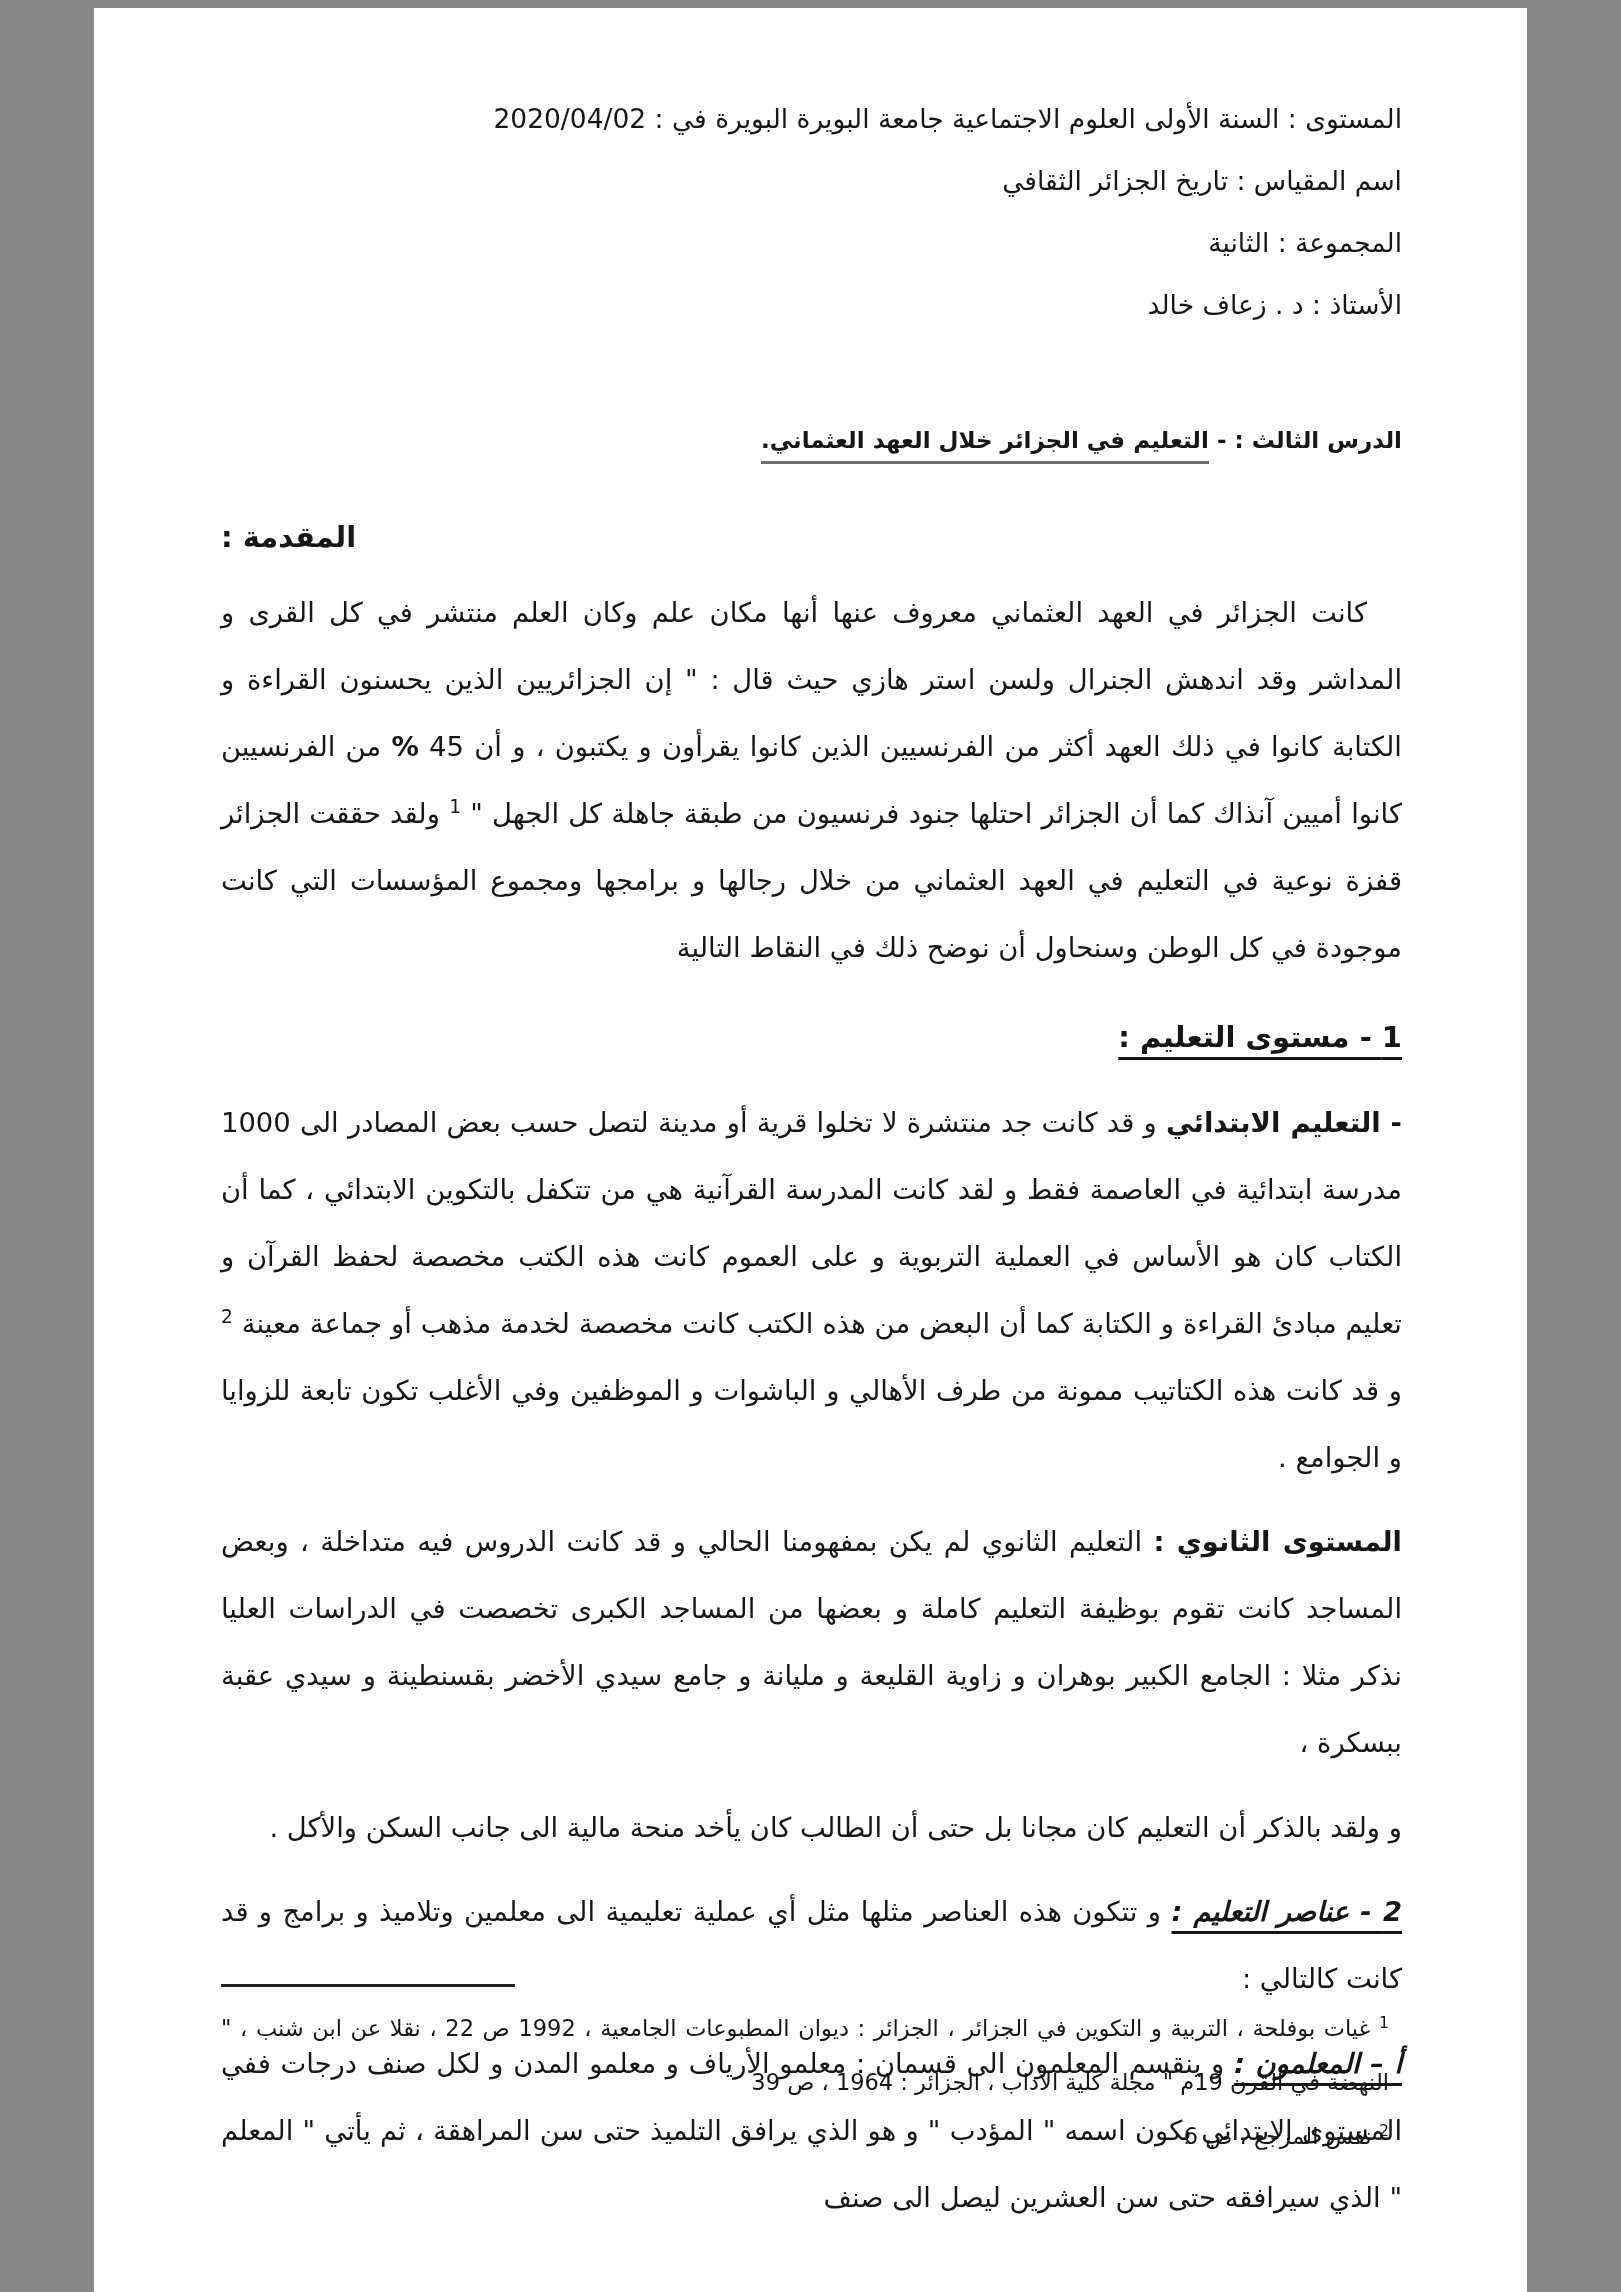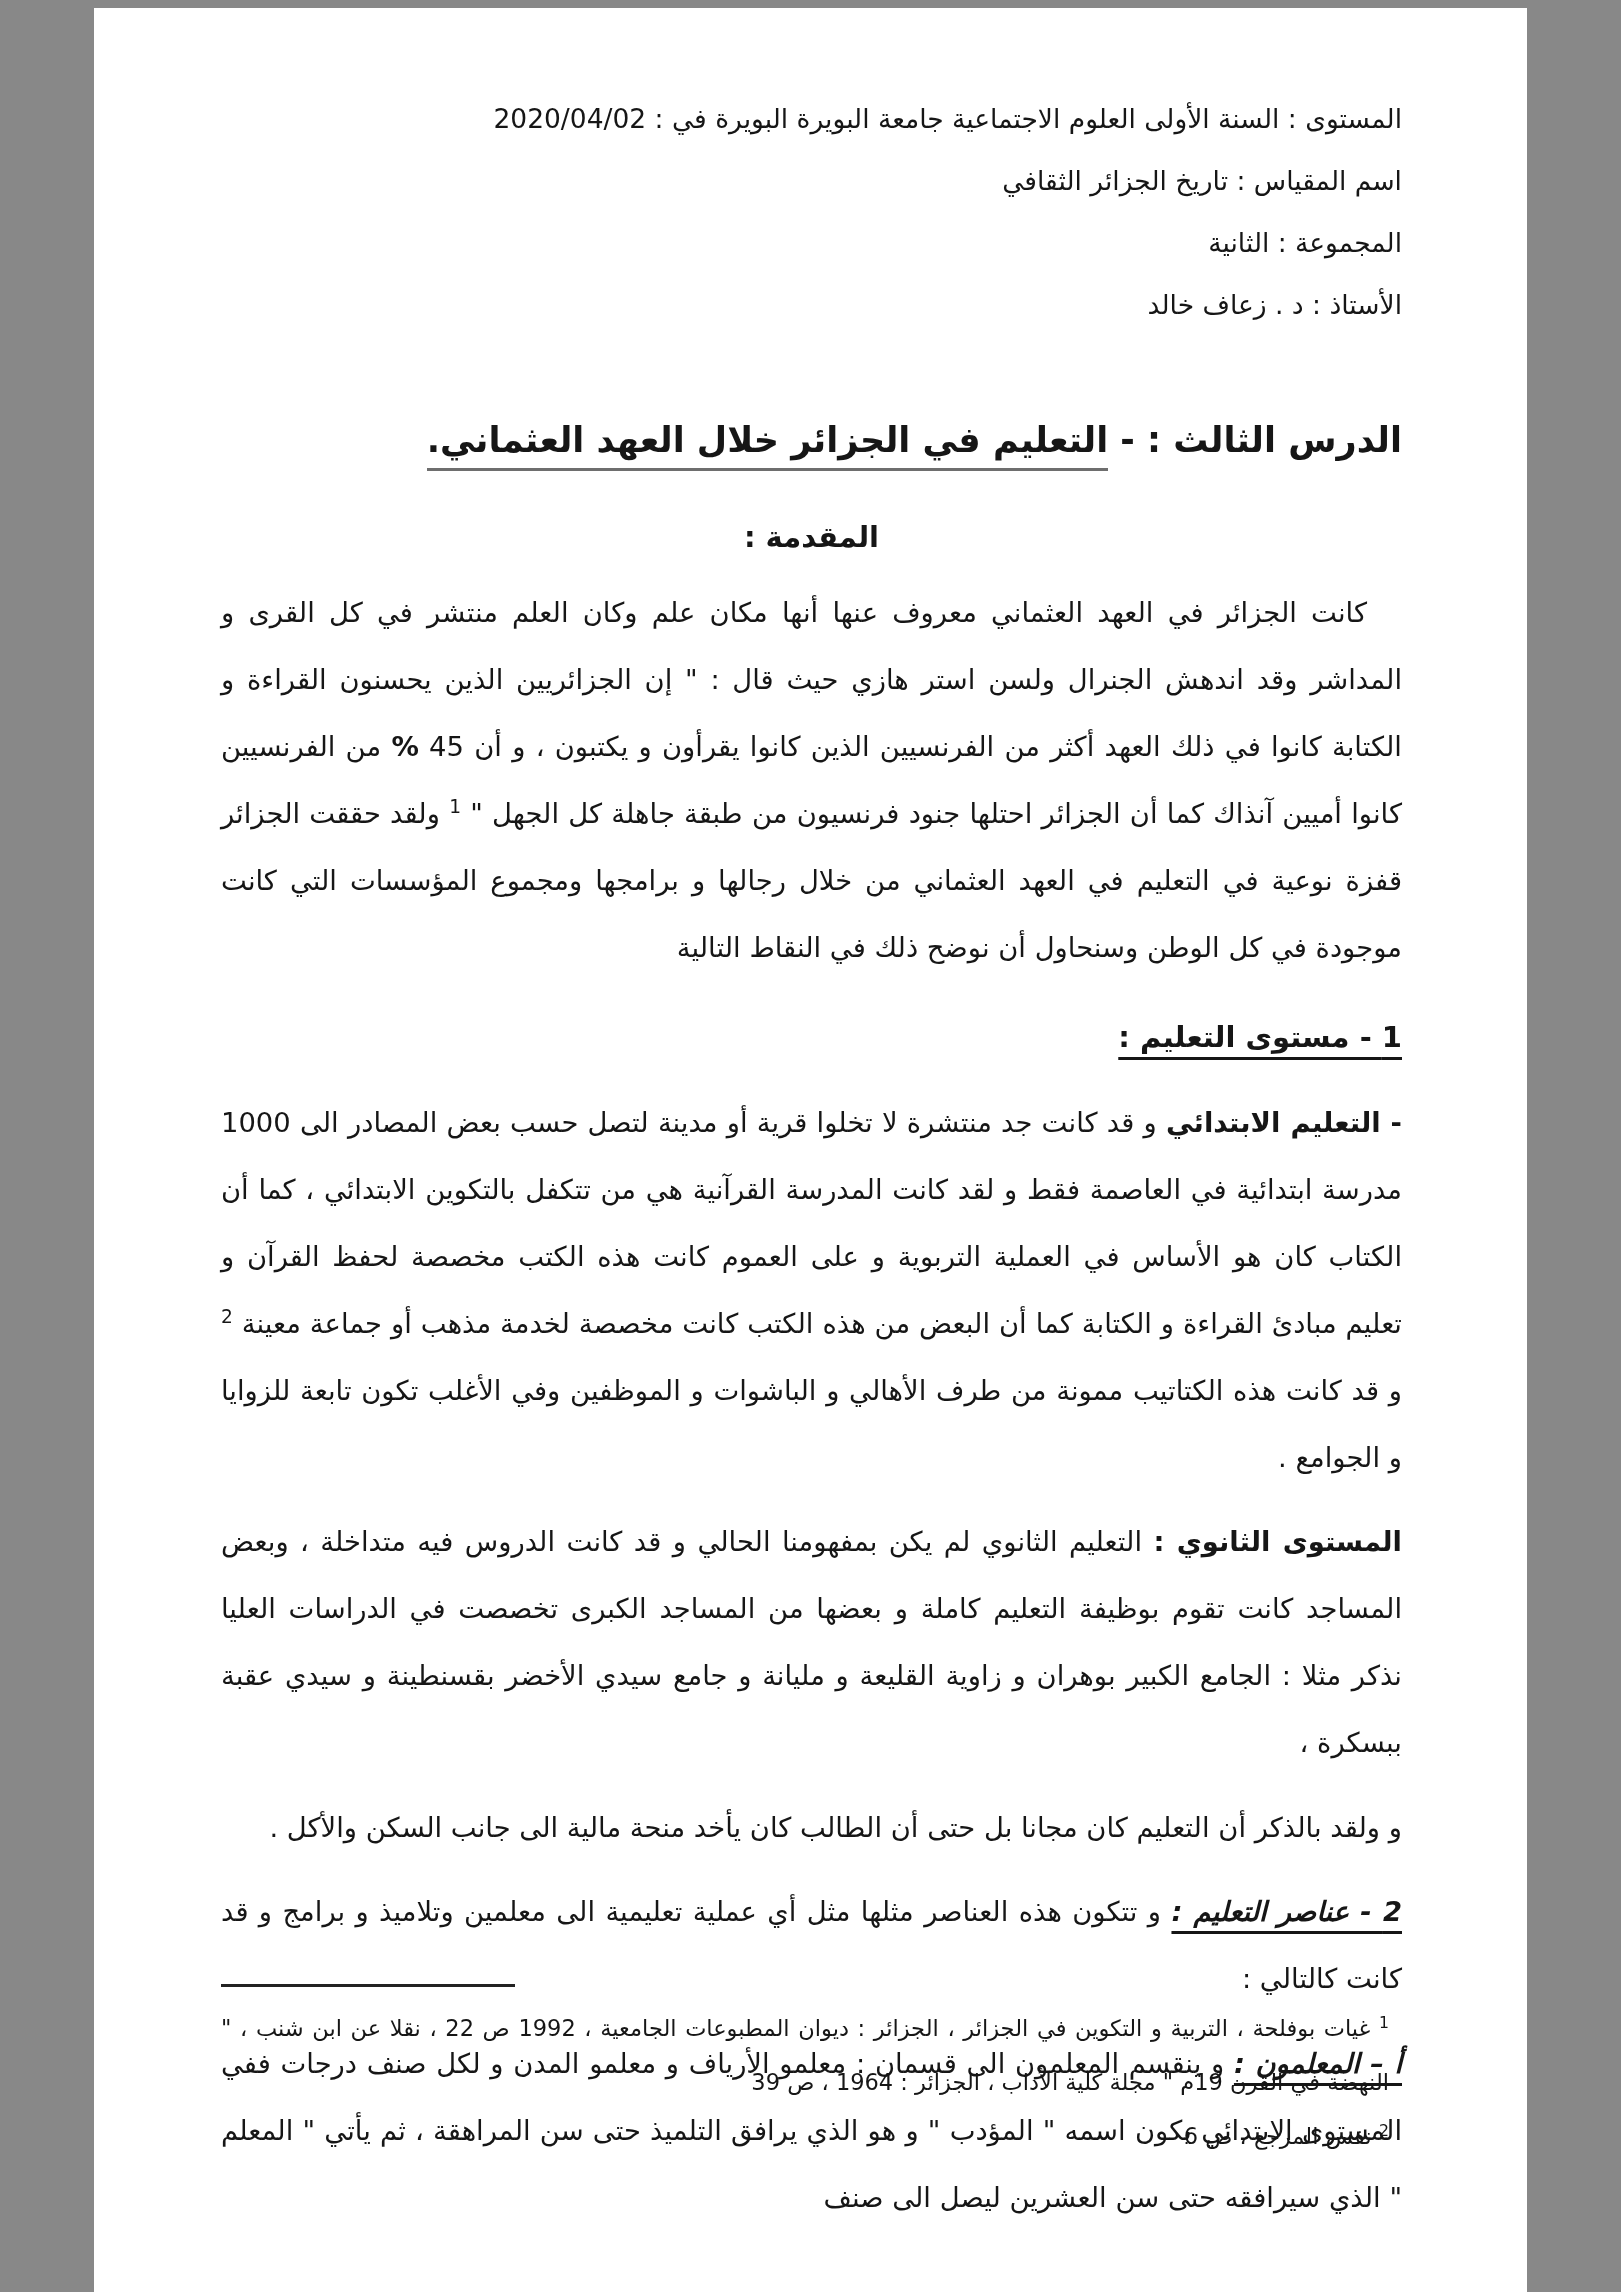--- a/index.html
+++ b/index.html
@@ -24,36 +24,36 @@
   .hline{
     margin:0;
     font-size:26.5px;
     line-height:62px;
     text-align:right;
     white-space:nowrap;
   }
   
   .title{
     margin:76px 0 0;
-    font-size:35px;
+    font-size:23px;
     font-weight:bold;
     line-height:57px;
     text-align:right;
   }
   .title-underline{
     border-bottom:3.9px solid #6e6e6e;
     padding-bottom:7.8px;
   }
   
   .muq{
     margin:45px 0 0;
     font-size:29px;
     font-weight:bold;
     line-height:47px;
-    text-align:center;
+    text-align:left;
   }
   
   .body{
     margin:17.6px 0 0;
     font-size:27.4px;
     line-height:67px;
     text-align:justify;
   }
   .indent{ text-indent:35px; }
   .body b{ font-weight:bold; }

